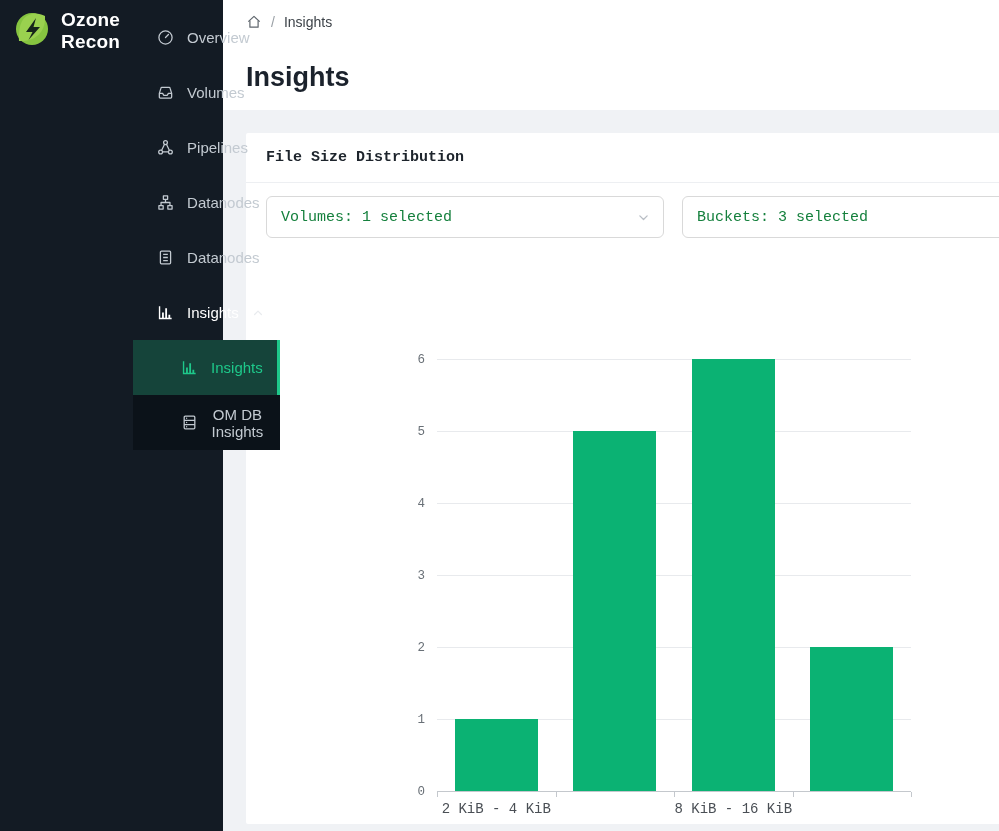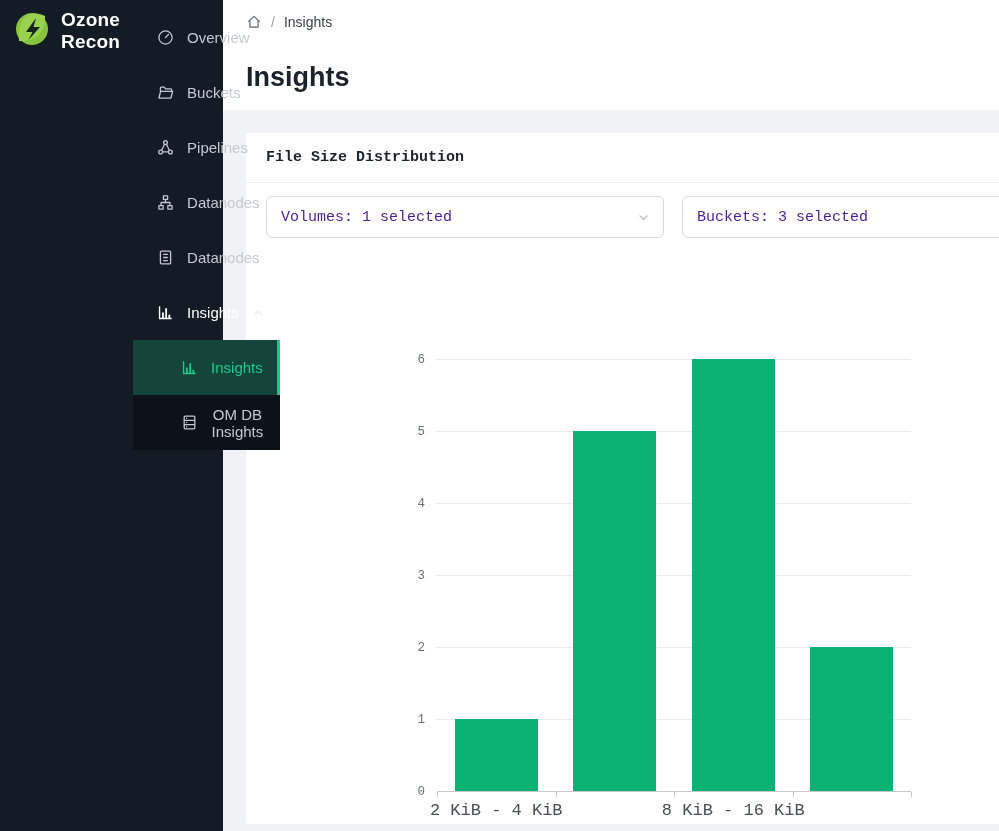--- a/index.html
+++ b/index.html
@@ -32,36 +32,36 @@
 
   .content { flex:1; padding:23px 0 0 23px; overflow:hidden;font-family:Liberation Mono, monospace; }
   .card { background:#fff; width:1080px; min-height:680px; border-radius:2px; }
   .card-header { height:50px; line-height:50px; padding:0 20px; font-size:15px; font-weight:700;
                  color:#1d242c; border-bottom:1px solid #edeff2; }
   .card-body { padding:13px 20px 20px 20px; }
 
   .filters { display:flex; gap:18px; }
   .select { height:42px; background:#fff; border:1px solid #d9d9d9; border-radius:6px;
             display:flex; align-items:center; justify-content:space-between;
-            padding:0 13px 0 14px; font-size:15px; color:#4c1d95; cursor:pointer; }
+            padding:0 13px 0 14px; font-size:15px; color:#15803d; cursor:pointer; }
   .select.volumes { width:398px; }
   .select.buckets { width:560px; }
   .select .chevron { color:#b9bec5; display:flex; }
 
   
   .chart-wrap { position:relative; height:566px; }
   .plot { position:absolute; left:171px; top:122px; width:474px; height:432px; }
   .gridline { position:absolute; left:0; right:0; height:1px; background:#e8eaed; }
   .axis-x { position:absolute; left:0; right:0; bottom:0; height:1px; background:#c4c8cd; }
   .tick { position:absolute; top:100%; width:1px; height:5px; background:#c4c8cd; }
   .bar { position:absolute; bottom:1px; }
   .ylabel { position:absolute; right:calc(100% + 12px); transform:translateY(50%);
             font-size:12.5px; color:#697077; line-height:1; }
   .xlabel { position:absolute; top:calc(100% + 9px); transform:translateX(-50%);
-            font-size:17px; color:#4a4f55; white-space:nowrap; }
+            font-size:14px; color:#4a4f55; white-space:nowrap; }
 </style>
 </head>
 <body>
 
 <div class="app">
 
   <aside class="sidebar">
     <div class="logo">
       <span>
         <svg width="38" height="38" viewBox="0 0 38 38">
@@ -78,30 +78,30 @@
       <div class="nav-item">
         <span class="mi">
           <svg width="17" height="17" viewBox="0 0 16 16" fill="none" stroke="currentColor" stroke-width="1.2">
             <circle cx="8" cy="8" r="6.2"></circle>
               <path d="M8 8l2.8-2.8" stroke-linecap="round"></path>
           </svg>
         </span>
         <span>Overview</span>
       </div>
 
-
       <div class="nav-item">
         <span class="mi">
           <svg width="17" height="17" viewBox="0 0 16 16" fill="none" stroke="currentColor" stroke-width="1.2" stroke-linejoin="round">
-            <path d="M3.2 7V3.9c0-.5.4-.9.9-.9h2.7l1.2 1.5h4.9c.5 0 .9.4.9.9V7"></path>
-            <path d="M1.8 13.2L3.4 7h11.3l-1.6 6.2z"></path>
-          </svg>
-        </span>
-        <span>Buckets</span>
-      </div>
+            <path d="M2.2 8.8l1.5-4.9c.1-.4.5-.7.9-.7h6.8c.4 0 .8.3.9.7l1.5 4.9v3.4c0 .6-.4 1-1 1H3.2c-.6 0-1-.4-1-1z"></path>
+            <path d="M2.2 8.8h3.1l1 1.8h3.4l1-1.8h3.1"></path>
+          </svg>
+        </span>
+        <span>Volumes</span>
+      </div>
+
 
       <div class="nav-item">
         <span class="mi">
           <svg width="17" height="17" viewBox="0 0 16 16" fill="none" stroke="currentColor" stroke-width="1.2">
             <circle cx="8" cy="3.4" r="1.8"></circle>
               <circle cx="3.4" cy="12.2" r="1.8"></circle>
               <circle cx="12.6" cy="12.2" r="1.8"></circle>
             <path d="M7.1 5l-2.7 5.5M8.9 5l2.7 5.5M5.3 12.2h5.4"></path>
           </svg>
         </span>

